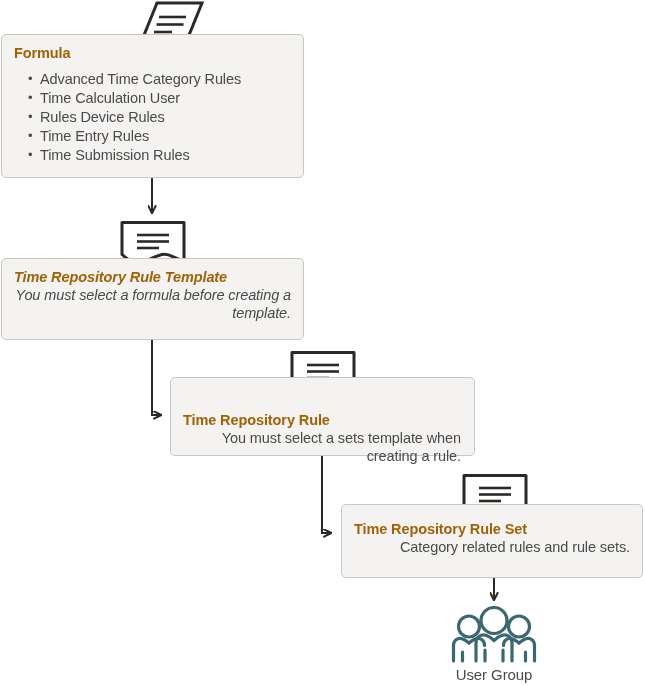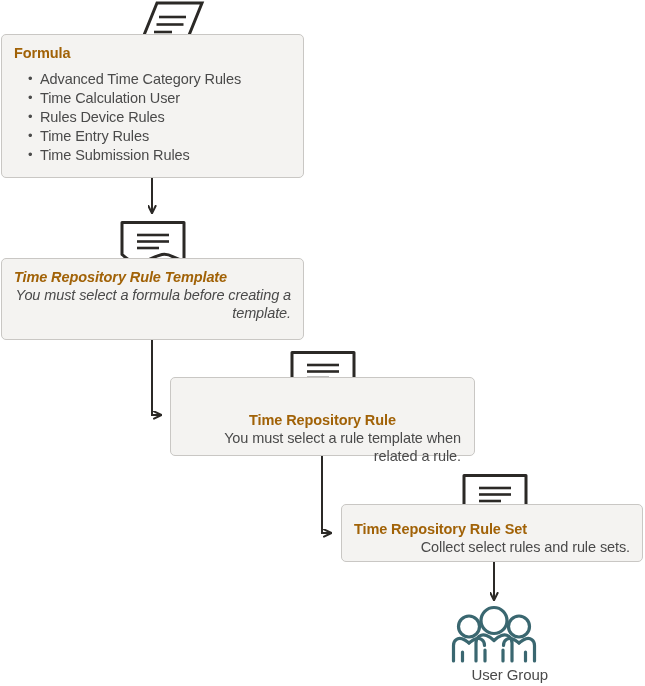--- a/index.html
+++ b/index.html
@@ -142,34 +142,34 @@
   </div>
 
   <svg class="node-icon" style="left:289px; top:350px;" width="68" height="45" viewBox="0 0 68 45">
     <path d="M3,2.5 L65,2.5 L65,40 C55,40 52,32.5 43,34.5 C32,37 26,44 17,42.5 C9,41 5.5,36 3,34.5 Z" fill="#ffffff" stroke="#2b2926" stroke-width="3" stroke-linejoin="round" stroke-linecap="round"></path>
     <line x1="18" y1="15" x2="50" y2="15" stroke="#2b2926" stroke-width="2.6"></line>
     <line x1="18" y1="21.5" x2="50" y2="21.5" stroke="#2b2926" stroke-width="2.6"></line>
     <line x1="18" y1="28" x2="40" y2="28" stroke="#2b2926" stroke-width="2.6"></line>
   </svg>
 
   <div class="node" style="left:170px; top:377px; width:305px; height:79px;">
-    <div class="node-title" style="margin-top:24px;text-align:center;">Time Repository Rule</div>
-    <div class="node-desc" style="max-width:278px;">You must select a rule template when related a rule.</div>
+    <div class="node-title" style="margin-top:24px;">Time Repository Rule</div>
+    <div class="node-desc" style="max-width:278px;">You must select a sets template when creating a rule.</div>
   </div>
 
   <svg class="node-icon" style="left:461px; top:473px;" width="68" height="45" viewBox="0 0 68 45">
     <path d="M3,2.5 L65,2.5 L65,40 C55,40 52,32.5 43,34.5 C32,37 26,44 17,42.5 C9,41 5.5,36 3,34.5 Z" fill="#ffffff" stroke="#2b2926" stroke-width="3" stroke-linejoin="round" stroke-linecap="round"></path>
     <line x1="18" y1="15" x2="50" y2="15" stroke="#2b2926" stroke-width="2.6"></line>
     <line x1="18" y1="21.5" x2="50" y2="21.5" stroke="#2b2926" stroke-width="2.6"></line>
     <line x1="18" y1="28" x2="40" y2="28" stroke="#2b2926" stroke-width="2.6"></line>
   </svg>
 
-  <div class="node" style="left:341px; top:504px; width:302px; height:58px;">
+  <div class="node" style="left:341px; top:504px; width:302px; height:74px;">
     <div class="node-title" style="margin-top:6px;">Time Repository Rule Set</div>
-    <div class="node-desc">Collect select rules and rule sets.</div>
+    <div class="node-desc">Category related rules and rule sets.</div>
   </div>
 
   <div id="user-group" style="left:440px; top:604px; width:108px; height:82px;">
     <svg width="108" height="62" viewBox="0 0 108 62">
       <g fill="none" stroke="#3a6770" stroke-width="3.2" stroke-linecap="round" stroke-linejoin="round">
 
         <circle cx="29" cy="22.5" r="10.5"></circle>
         <path d="M13.5,57 L13.5,41.5 C13.5,36.5 17.5,33.5 22,34.8 C25,35.7 27,37.5 29,39"></path>
         <path d="M44.5,41.5 C44.5,36.5 40.5,33.5 36,34.8 C33,35.7 31,37.5 29,39"></path>
         <line x1="22.5" y1="48" x2="22.5" y2="57"></line>
@@ -179,16 +179,16 @@
         <path d="M63.5,41.5 C63.5,36.5 67.5,33.5 72,34.8 C75,35.7 77,37.5 79,39"></path>
         <line x1="85.5" y1="48" x2="85.5" y2="57"></line>
 
         <circle cx="54" cy="16.5" r="13"></circle>
         <path d="M36,57 L36,39 C36,33 41,29.5 46.5,31.5 C50,32.7 52,34.5 54,36.5
                  C56,34.5 58,32.7 61.5,31.5 C67,29.5 72,33 72,39 L72,57"></path>
         <line x1="45" y1="46" x2="45" y2="57"></line>
         <line x1="63" y1="46" x2="63" y2="57"></line>
       </g>
     </svg>
-    <div id="user-group-label" style="top:62px;text-align:right;">User Group</div>
+    <div id="user-group-label" style="top:62px;">User Group</div>
   </div>
 
 </div>
 
 </body></html>

